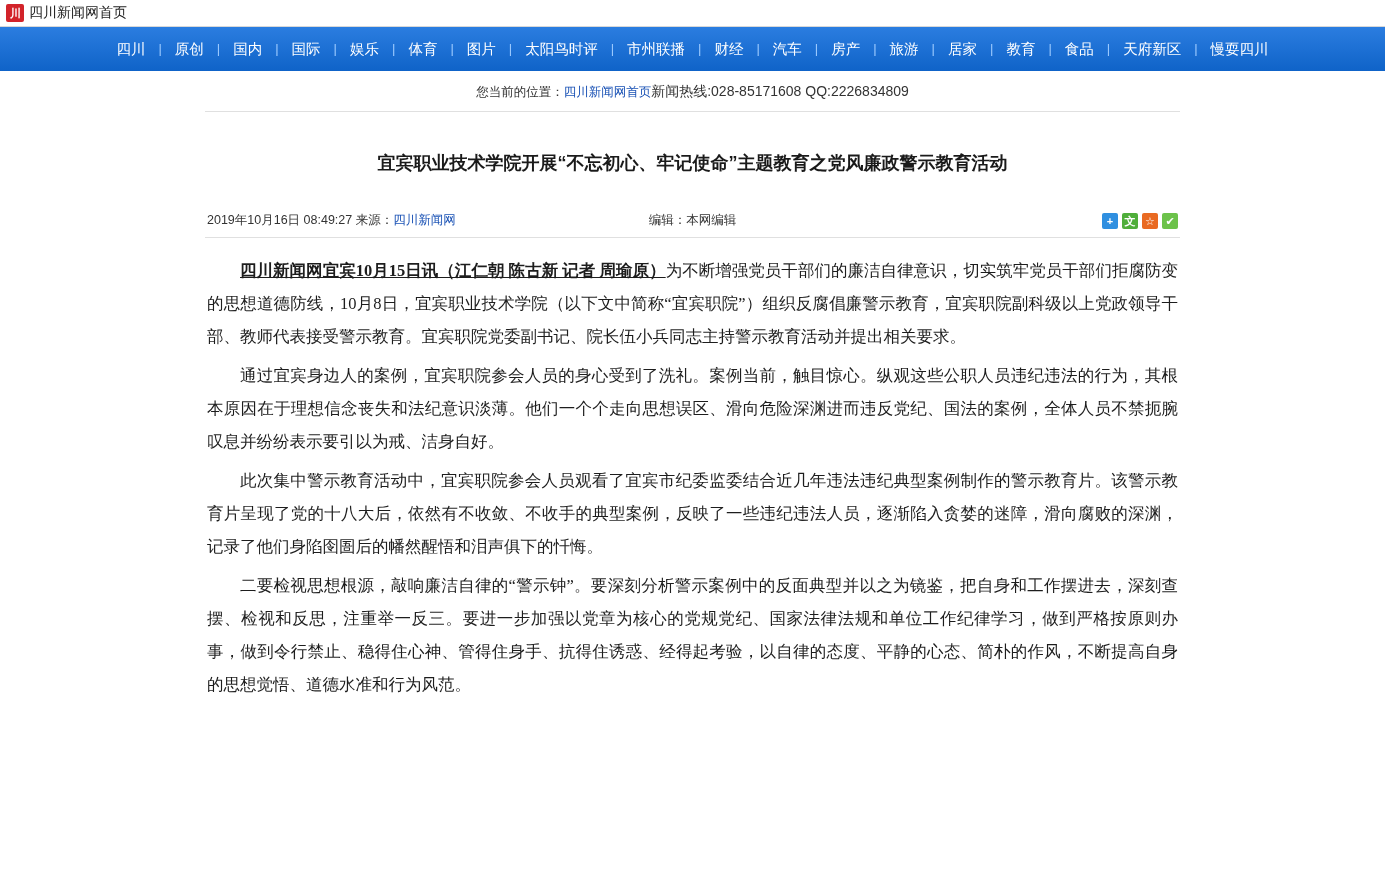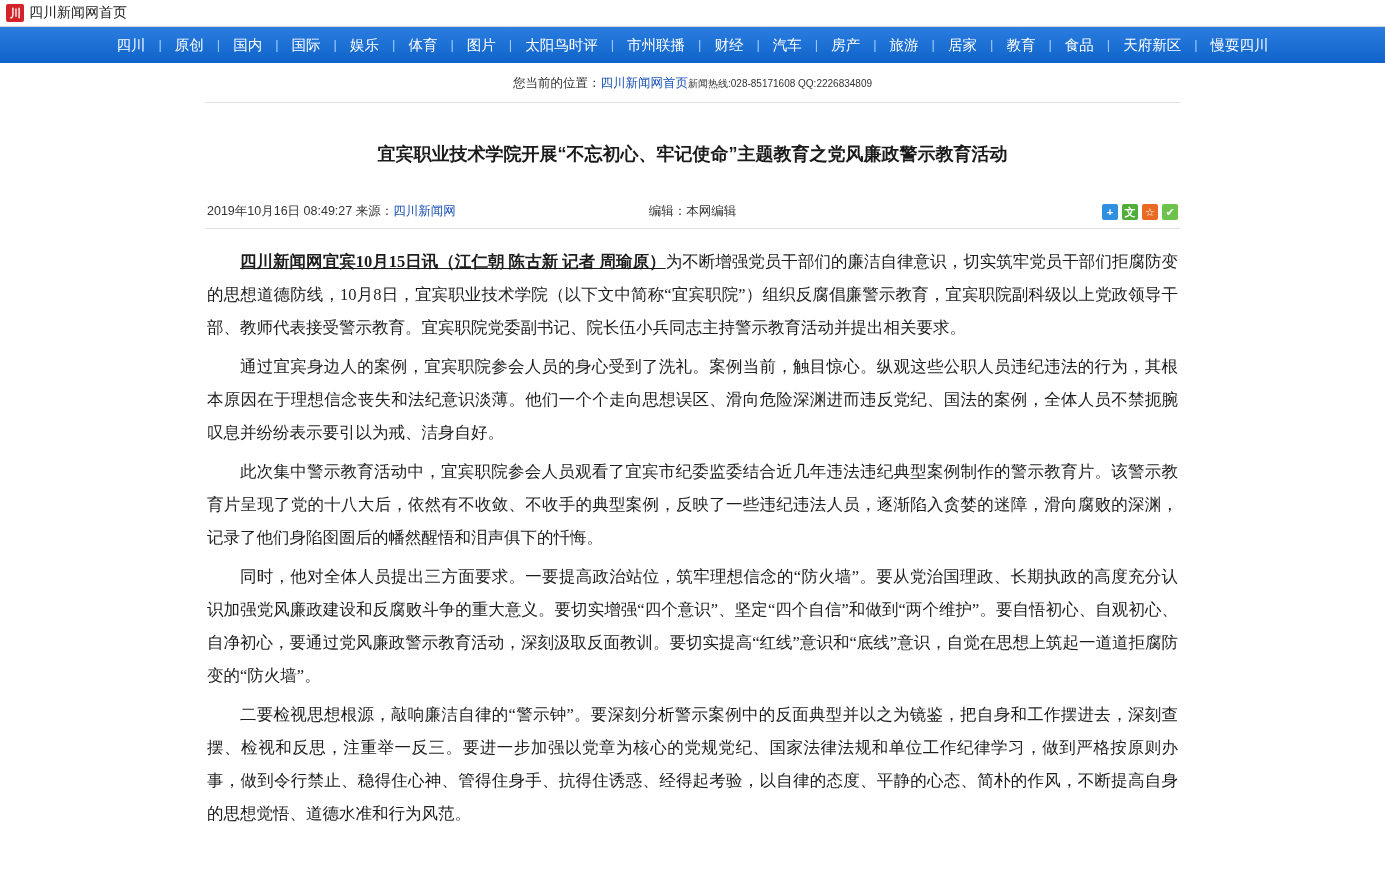--- a/index.html
+++ b/index.html
@@ -39,21 +39,21 @@
   }
   .logo-text {
     font-size: 14px;
     color: #222;
   }
 
   
   .nav {
     background: #1a6fd4;
     background: linear-gradient(#2b7de0, #0f63c8);
-    height: 36px;
+    height: 44px;
     display: flex;
     align-items: center;
     justify-content: center;
   }
   .nav-inner {
     display: flex;
     align-items: center;
     height: 36px;
   }
   .nav-item {
@@ -84,21 +84,21 @@
     font-size: 12.5px;
     color: #333;
     padding: 12px 2px 10px 2px;
     border-bottom: 1px solid #e0e0e0;
   }
   .crumb-left { color: #333; }
   .crumb-left a {
     color: #1a52b5;
     text-decoration: none;
   }
-  .crumb-right { color: #333; font-size: 10px; }
+  .crumb-right { color: #333; font-size: 14px; }
 
   .headline {
     text-align: center;
     font-size: 18px;
     font-weight: bold;
     color: #1a1a1a;
     line-height: 34px;
     padding: 22px 10px 16px 10px;
     font-family: "Liberation Sans", "DejaVu Sans", sans-serif;
   }
@@ -227,17 +227,16 @@
       <span class="share-ico ico-green">文</span>
       <span class="share-ico ico-orange">☆</span>
       <span class="share-ico ico-lgreen">✔</span>
     </div>
   </div>
 
   <div class="article" id="article-body">
       <p><strong>四川新闻网宜宾10月15日讯（江仁朝 陈古新 记者 周瑜原）</strong><span>为不断增强党员干部们的廉洁自律意识，切实筑牢党员干部们拒腐防变的思想道德防线，10月8日，宜宾职业技术学院（以下文中简称“宜宾职院”）组织反腐倡廉警示教育，宜宾职院副科级以上党政领导干部、教师代表接受警示教育。宜宾职院党委副书记、院长伍小兵同志主持警示教育活动并提出相关要求。</span></p>
       <p>通过宜宾身边人的案例，宜宾职院参会人员的身心受到了洗礼。案例当前，触目惊心。纵观这些公职人员违纪违法的行为，其根本原因在于理想信念丧失和法纪意识淡薄。他们一个个走向思想误区、滑向危险深渊进而违反党纪、国法的案例，全体人员不禁扼腕叹息并纷纷表示要引以为戒、洁身自好。</p>
       <p>此次集中警示教育活动中，宜宾职院参会人员观看了宜宾市纪委监委结合近几年违法违纪典型案例制作的警示教育片。该警示教育片呈现了党的十八大后，依然有不收敛、不收手的典型案例，反映了一些违纪违法人员，逐渐陷入贪婪的迷障，滑向腐败的深渊，记录了他们身陷囹圄后的幡然醒悟和泪声俱下的忏悔。</p>
-      <p>同时，他对全体人员提出三方面要求。一要提高政治站位，筑牢理想信念的“防火墙”。要从党治国理政、长期执政的高度充分认识加强党风廉政建设和反腐败斗争的重大意义。要切实增强“四个意识”、坚定“四个自信”和做到“两个维护”。要自悟初心、自观初心、自净初心，要通过党风廉政警示教育活动，深刻汲取反面教训。要切实提高“红线”意识和“底线”意识，自觉在思想上筑起一道道拒腐防变的“防火墙”。</p>
       <p>二要检视思想根源，敲响廉洁自律的“警示钟”。要深刻分析警示案例中的反面典型并以之为镜鉴，把自身和工作摆进去，深刻查摆、检视和反思，注重举一反三。要进一步加强以党章为核心的党规党纪、国家法律法规和单位工作纪律学习，做到严格按原则办事，做到令行禁止、稳得住心神、管得住身手、抗得住诱惑、经得起考验，以自律的态度、平静的心态、简朴的作风，不断提高自身的思想觉悟、道德水准和行为风范。</p>
     </div>
 
 </div>
 
 </body></html>

